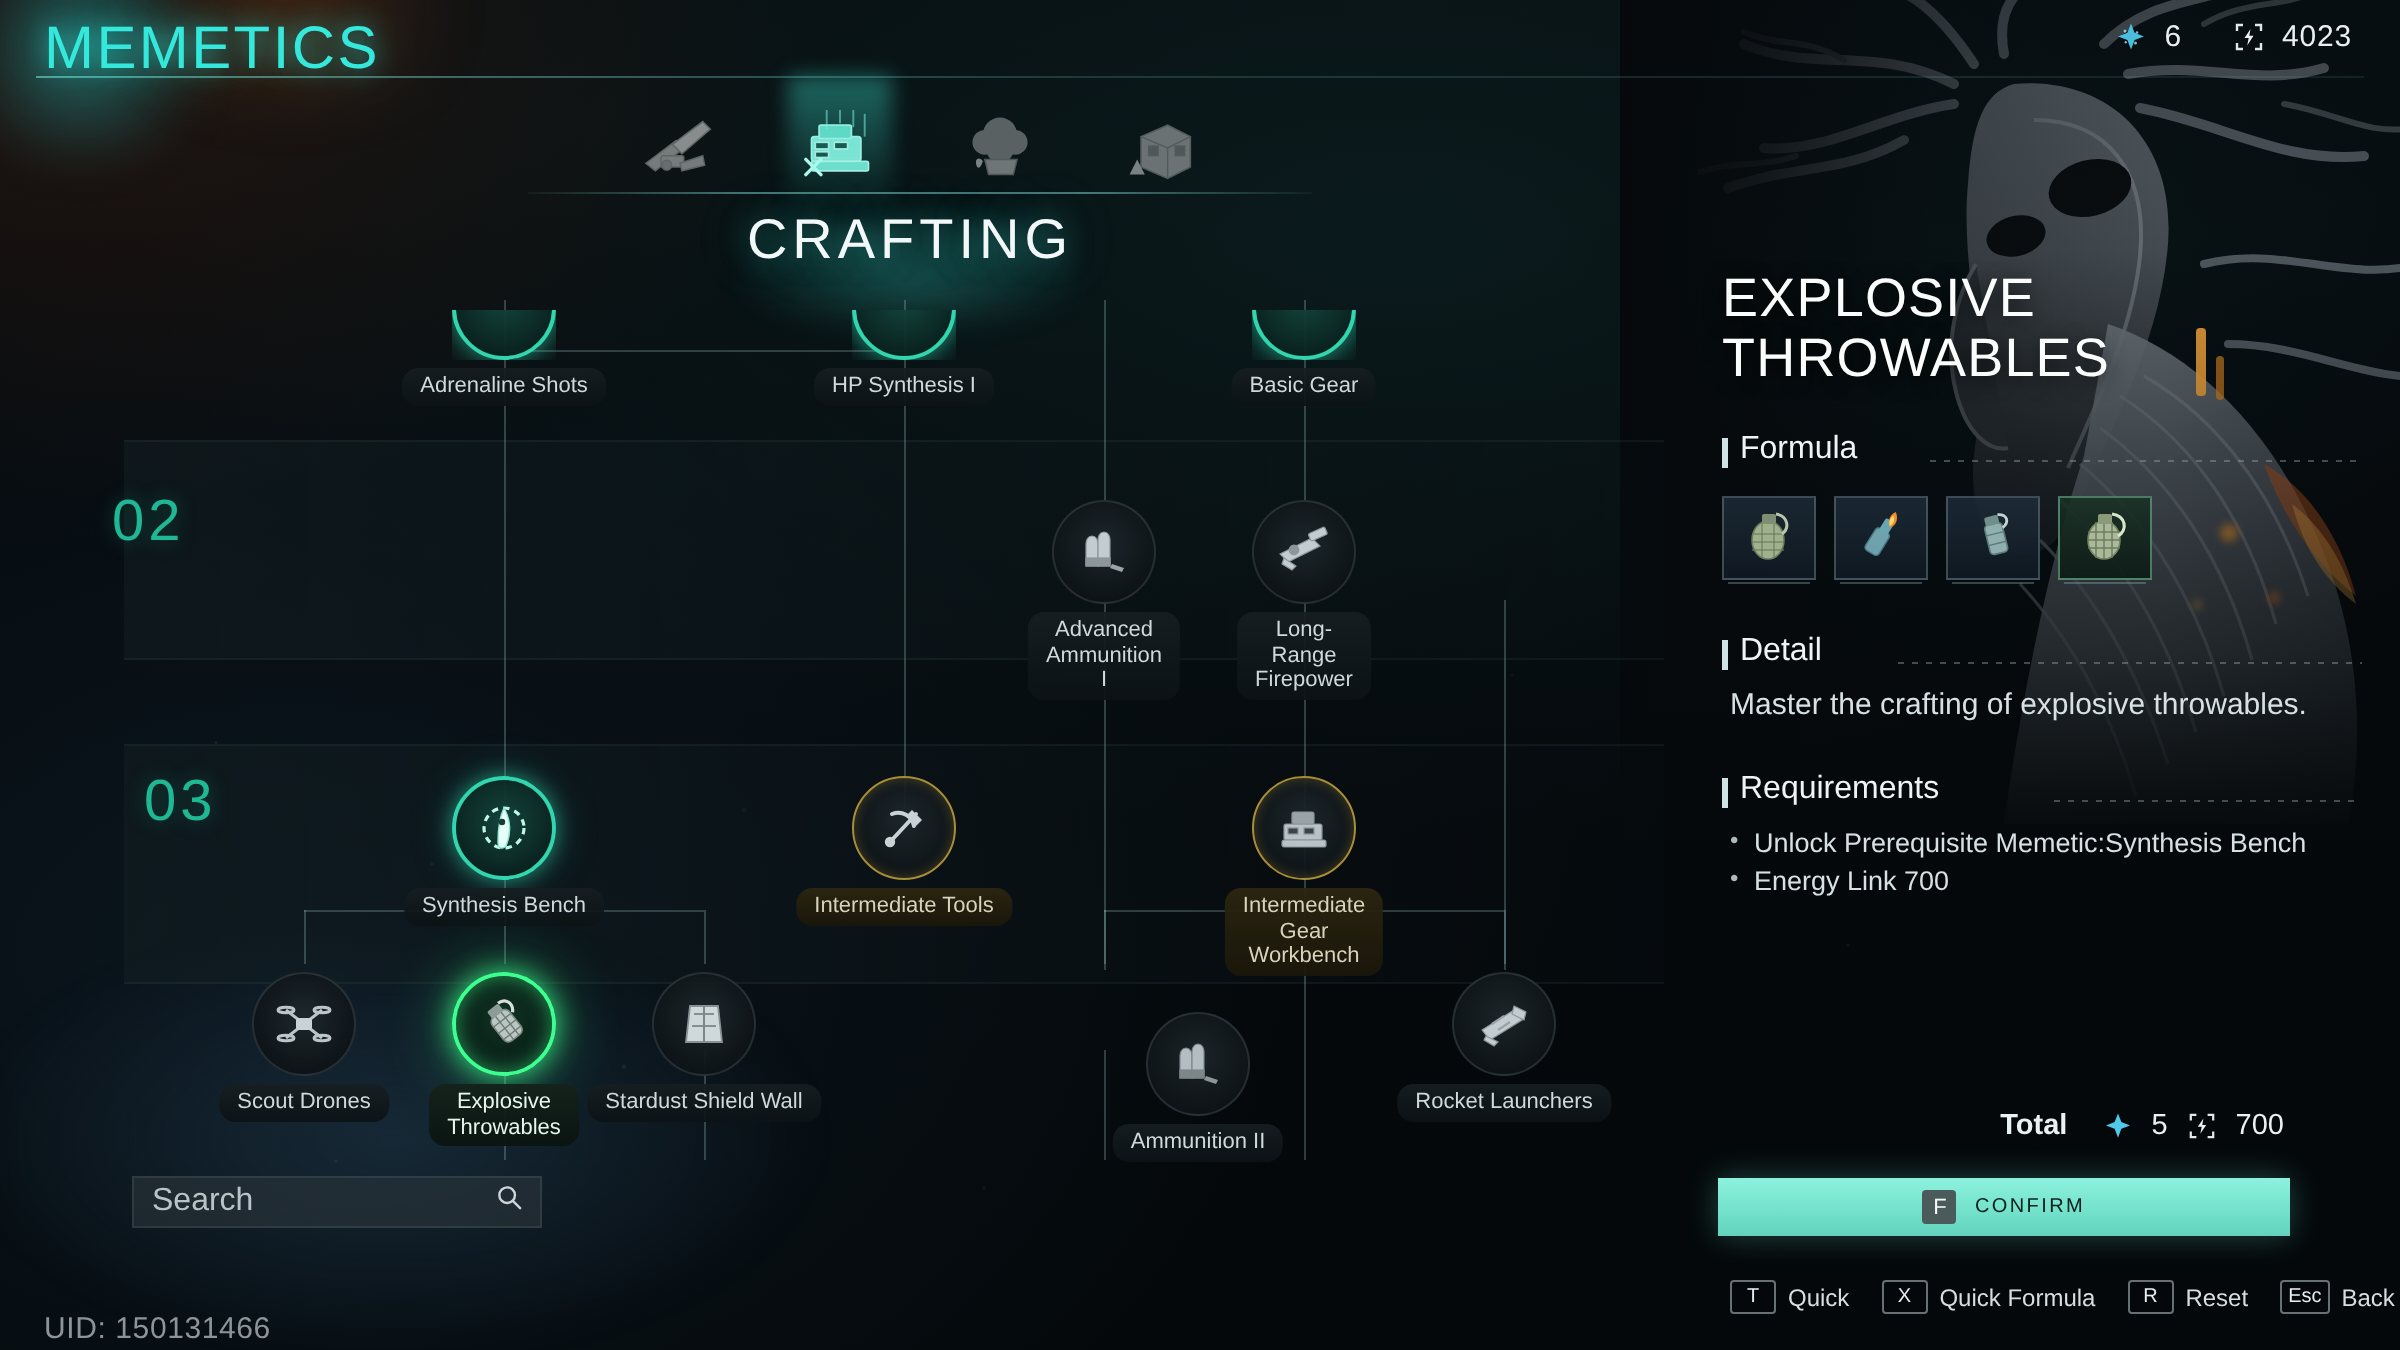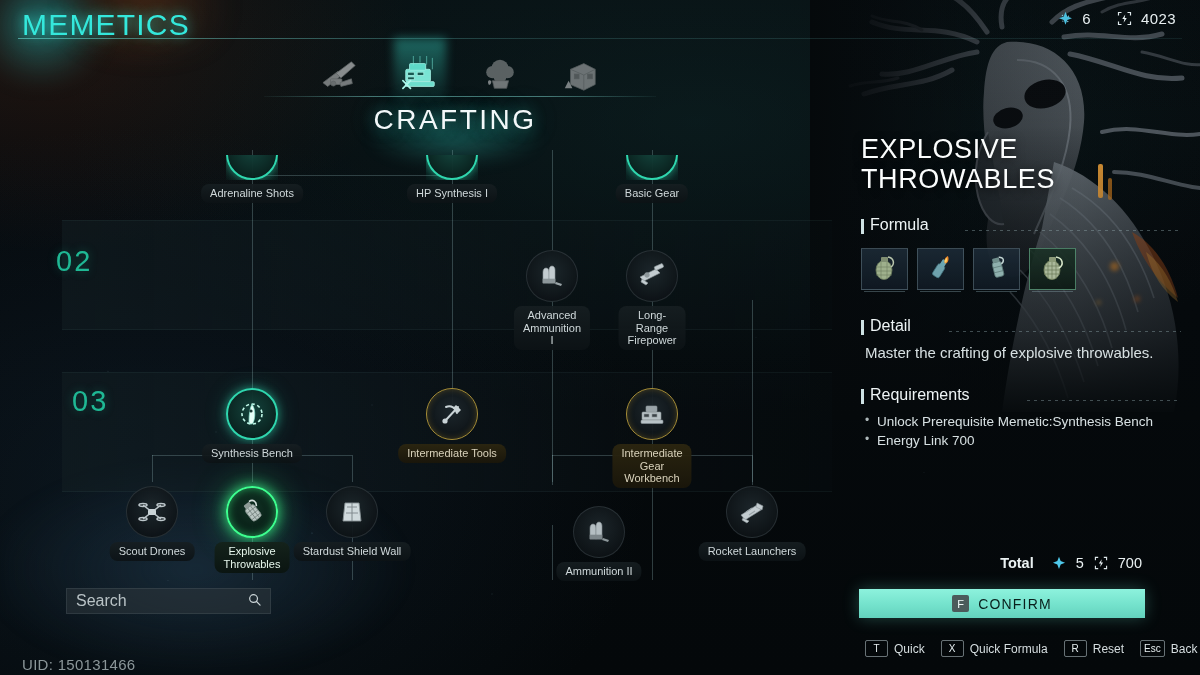--- a/index.html
+++ b/index.html
@@ -134,21 +134,21 @@
   .req::before{content:"•";position:absolute;left:0;top:-1px;color:#aeb9bb;font-size:12px;}
 
   .total{position:absolute;right:58px;top:555px;display:flex;align-items:center;gap:10px;font-size:14.5px;color:#eaf1f2;}
   .total .lbl{margin-right:8px;font-weight:bold;}
   .confirm{position:absolute;left:14px;top:589px;width:286px;height:29px;
     background:linear-gradient(180deg,#8df2dd,#74e2cc 55%,#63d2bd);
     display:flex;align-items:center;justify-content:center;gap:9px;cursor:pointer;
     box-shadow:0 0 16px rgba(110,230,210,.28);}
   .confirm .key{width:17px;height:17px;background:#4b5b5b;color:#f2fbfa;font-size:11px;
     display:flex;align-items:center;justify-content:center;border-radius:2px;}
-  .confirm .lab{font-size:14px;letter-spacing:1.2px;color:#09201c;}
+  .confirm .lab{font-size:10px;letter-spacing:1.2px;color:#09201c;}
 
   .hints{position:absolute;left:20px;top:640px;display:flex;align-items:center;gap:16px;}
   .hint{display:flex;align-items:center;gap:6px;font-size:12px;color:#d6dee0;}
   .hint .k{min-width:15px;height:15px;padding:0 3px;border:1px solid rgba(185,200,205,.55);
     border-radius:2px;font-size:10px;display:flex;align-items:center;justify-content:center;color:#e6eef0;}
 </style>
 </head>
 <body>
 
 <div class="root">

